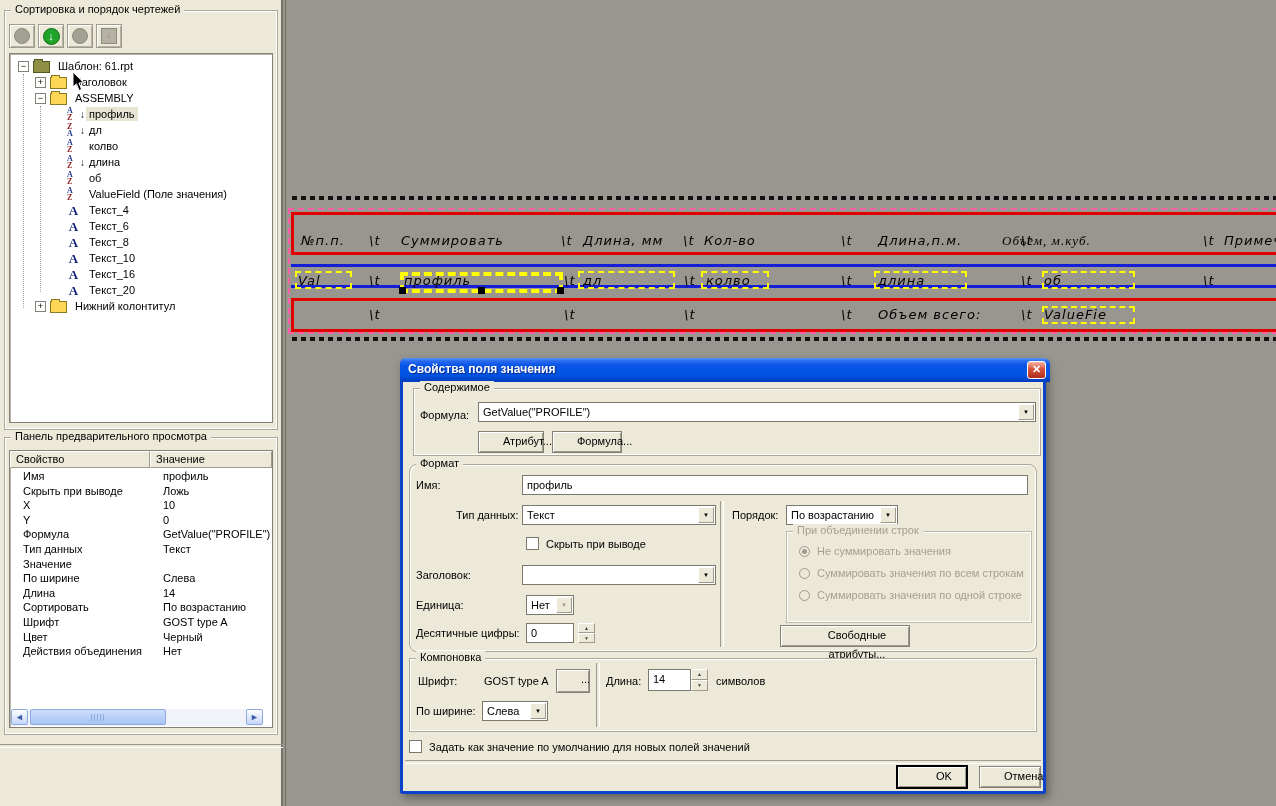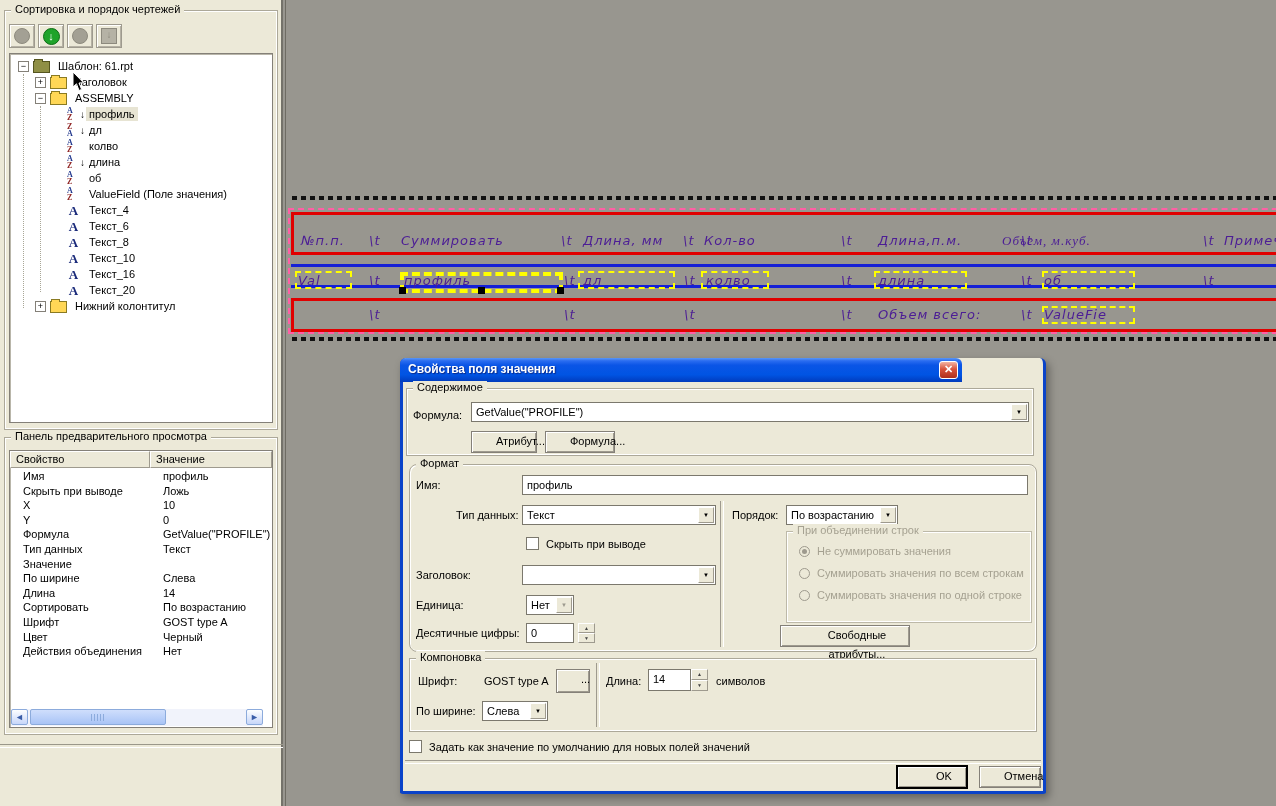--- a/index.html
+++ b/index.html
@@ -70,31 +70,31 @@
   .side-divider{position:absolute;left:0;top:744px;width:283px;height:2px;border-top:1px solid #9a978a;border-bottom:1px solid #fff;}
 
   
   .canvas{position:absolute;left:285px;top:0;right:0;height:806px;background:#98968f;overflow:hidden;border-left:1px solid #6e6c63;}
   .dotl{position:absolute;left:6px;width:1200px;height:4px;background:repeating-linear-gradient(90deg,#111 0 5px,rgba(0,0,0,0) 5px 9px);}
   .pinkrect{position:absolute;left:2px;top:208px;width:1050px;height:126px;border:2px dashed #ff5fa5;box-sizing:border-box;}
   .band{position:absolute;left:5px;width:1040px;box-sizing:border-box;}
   .band.red1{top:212px;height:43px;border:3px solid #e00000;border-right:none;}
   .band.blue{top:264px;height:24px;border-top:3px solid #1520d6;border-bottom:3px solid #1520d6;}
   .band.red2{top:298px;height:34px;border:3px solid #e00000;border-right:none;}
-  .cell{position:absolute;font:italic 13px "DejaVu Sans",sans-serif;letter-spacing:1px;color:#4c1d95;white-space:nowrap;}
+  .cell{position:absolute;font:italic 13px "DejaVu Sans",sans-serif;letter-spacing:1px;color:#000000;white-space:nowrap;}
   .selbox{position:absolute;border:2px dashed #ffff00;box-sizing:border-box;}
   .selbox.thick{border-width:4px;}
   .hdl{position:absolute;width:7px;height:7px;background:#000;bottom:-5px;}
   .hdl.p1{left:-5px;} .hdl.p2{left:50%;margin-left:-4px;} .hdl.p3{right:-5px;}
 
   
   .dlg{position:absolute;left:400px;top:358px;width:646px;height:436px;background:#ece9d8;
        border:3px solid #0a43c9;border-top:none;border-radius:6px 6px 3px 3px;box-sizing:border-box;
        box-shadow:3px 4px 8px rgba(0,0,0,.35);}
-  .titlebar{position:absolute;left:-3px;top:0;width:562px;height:24px;border-radius:6px 6px 0 0;
+  .titlebar{position:absolute;left:-3px;top:0;width:650px;height:24px;border-radius:6px 6px 0 0;
        background:linear-gradient(180deg,#5a97f7 0%,#2a6cf0 12%,#0a55e6 30%,#0054e3 70%,#013bbd 100%);}
   .titlebar .title{position:absolute;left:8px;top:4px;font-weight:bold;font-size:12px;color:#fff;text-shadow:1px 1px 1px #0a2a8a;}
   .closebtn{position:absolute;right:4px;top:3px;width:19px;height:18px;border-radius:3px;
        background:linear-gradient(#f3b5a4,#d8523b 45%,#ad2f1c);border:1px solid #fff;box-sizing:border-box;
        color:#fff;font-weight:bold;font-size:11px;line-height:15px;text-align:center;}
   .dlg-body{position:absolute;left:0;top:24px;width:640px;height:409px;}
 
   .lab{position:absolute;white-space:nowrap;line-height:13px;}
   .field{position:absolute;background:#fff;border:1px solid #7b786d;box-sizing:border-box;
          padding:2px 4px 0 4px;line-height:15px;white-space:nowrap;overflow:hidden;}
@@ -374,21 +374,21 @@
       </div>
   </div>
 
   <div class="dlg">
     <div class="titlebar">
       <span class="title">Свойства поля значения</span>
       <span class="closebtn">✕</span>
     </div>
     <div class="dlg-body">
 
-      <div class="grp" style="left:3px;top:6px;width:626px;height:66px;">
+      <div class="grp" style="left:10px;top:6px;width:626px;height:66px;">
         <span class="leg">Содержимое</span>
         <span class="lab" style="left:6px;top:20px;">Формула:</span>
         <div class="combo" style="left:64px;top:13px;width:558px;">
           <span class="cval">GetValue("PROFILE")</span>
           <span class="carr">▼</span>
         </div>
         <div class="btn" style="left:64px;top:42px;width:66px;">Атрибут...</div>
         <div class="btn" style="left:138px;top:42px;width:70px;">Формула...</div>
       </div>
 

